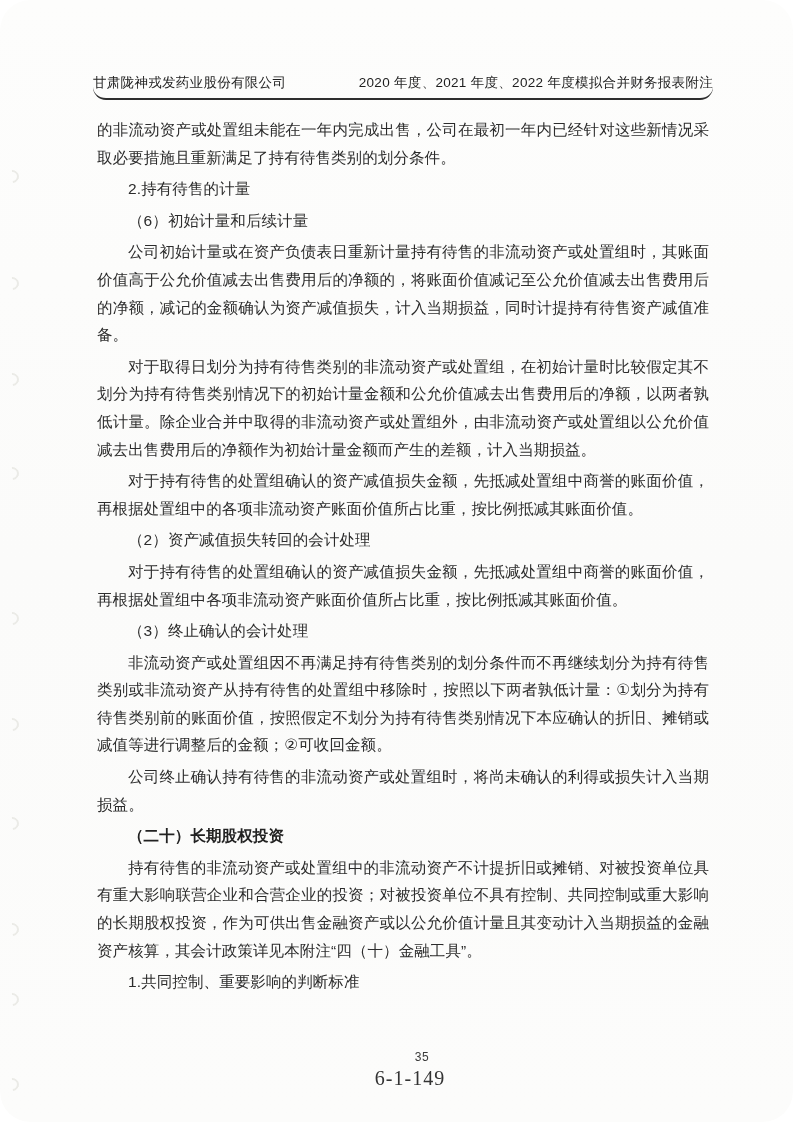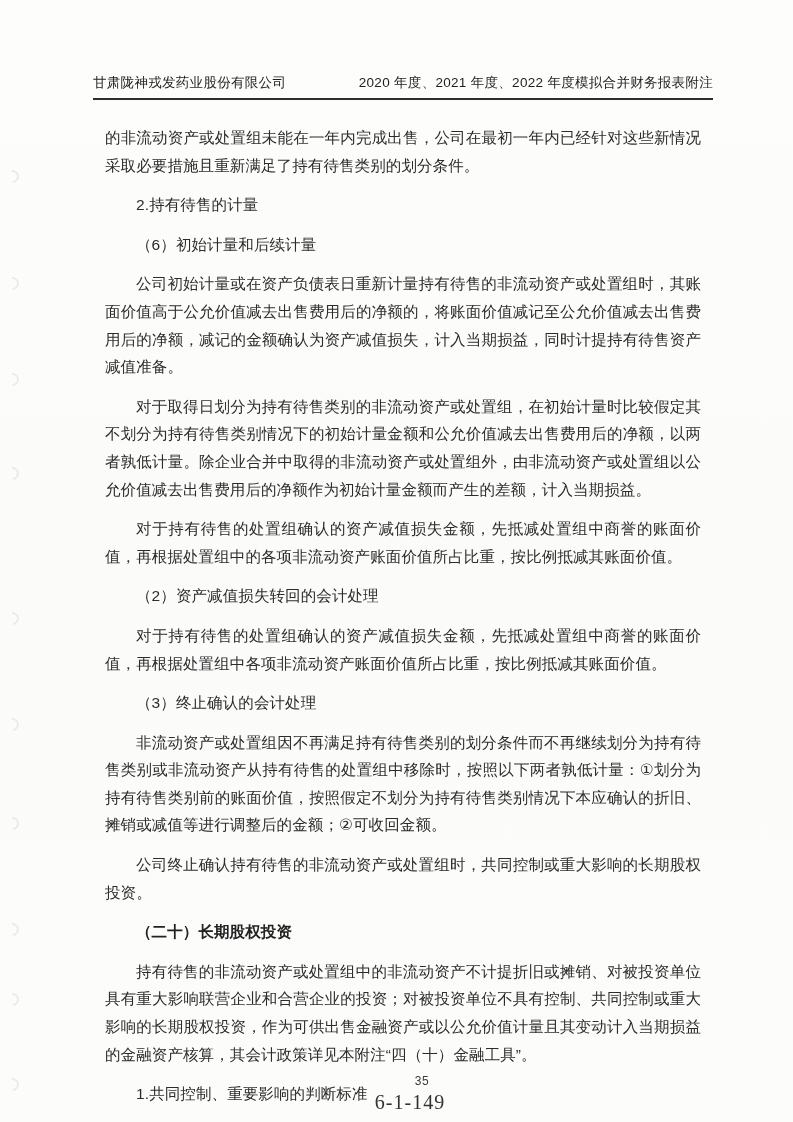--- a/index.html
+++ b/index.html
@@ -1,15 +1,15 @@
 <!DOCTYPE html>
 <html><head>
 <meta charset="utf-8">
 <style>
-  * { margin: 0; padding: 0; box-sizing: border-box; }
+  * { margin: 0; padding: 0; box-sizing: border-box; border-radius: 30px; }
   html, body { width: 793px; height: 1122px; }
   body {
     font-family: "Liberation Sans", "DejaVu Sans", sans-serif;
     background: #ffffff;
   }
   .page {
     position: relative;
     width: 793px;
     height: 1122px;
     background: linear-gradient(180deg, #fdfdfc 0%, #fbfbfa 50%, #fcfcfb 100%);
@@ -48,27 +48,27 @@
     top: 112px;
     width: 620px;
     font-size: 15.5px;
     line-height: 27.6px;
     color: #2c2c2c;
     text-align: justify;
     text-justify: inter-ideograph;
     word-break: break-all;
     letter-spacing: 0.1px;
   }
-  .doc-body p { margin: 12px; }
+  .doc-body p { margin: 4px; }
   .para.indent { text-indent: 2em; }
   .para.bold { font-weight: 700; color: #222; }
   .doc-footer {
     position: absolute;
     left: 93px;
-    top: 1074px;
+    top: 1050px;
     width: 634px;
     text-align: center;
     color: #3a3a3a;
   }
   .pageno {
     font-size: 12px;
     letter-spacing: 0.5px;
     margin-bottom: 3px;
     padding-left: 24px; 
   }
@@ -106,21 +106,21 @@
     <p class="para">的非流动资产或处置组未能在一年内完成出售，公司在最初一年内已经针对这些新情况采取必要措施且重新满足了持有待售类别的划分条件。</p>
     <p class="para indent">2.持有待售的计量</p>
     <p class="para indent">（6）初始计量和后续计量</p>
     <p class="para indent">公司初始计量或在资产负债表日重新计量持有待售的非流动资产或处置组时，其账面价值高于公允价值减去出售费用后的净额的，将账面价值减记至公允价值减去出售费用后的净额，减记的金额确认为资产减值损失，计入当期损益，同时计提持有待售资产减值准备。</p>
     <p class="para indent">对于取得日划分为持有待售类别的非流动资产或处置组，在初始计量时比较假定其不划分为持有待售类别情况下的初始计量金额和公允价值减去出售费用后的净额，以两者孰低计量。除企业合并中取得的非流动资产或处置组外，由非流动资产或处置组以公允价值减去出售费用后的净额作为初始计量金额而产生的差额，计入当期损益。</p>
     <p class="para indent">对于持有待售的处置组确认的资产减值损失金额，先抵减处置组中商誉的账面价值，再根据处置组中的各项非流动资产账面价值所占比重，按比例抵减其账面价值。</p>
     <p class="para indent">（2）资产减值损失转回的会计处理</p>
     <p class="para indent">对于持有待售的处置组确认的资产减值损失金额，先抵减处置组中商誉的账面价值，再根据处置组中各项非流动资产账面价值所占比重，按比例抵减其账面价值。</p>
     <p class="para indent">（3）终止确认的会计处理</p>
     <p class="para indent">非流动资产或处置组因不再满足持有待售类别的划分条件而不再继续划分为持有待售类别或非流动资产从持有待售的处置组中移除时，按照以下两者孰低计量：①划分为持有待售类别前的账面价值，按照假定不划分为持有待售类别情况下本应确认的折旧、摊销或减值等进行调整后的金额；②可收回金额。</p>
-    <p class="para indent">公司终止确认持有待售的非流动资产或处置组时，共同控制或重大影响的长期股权投资。</p>
+    <p class="para indent">公司终止确认持有待售的非流动资产或处置组时，将尚未确认的利得或损失计入当期损益。</p>
     <p class="para indent bold">（二十）长期股权投资</p>
     <p class="para indent">持有待售的非流动资产或处置组中的非流动资产不计提折旧或摊销、对被投资单位具有重大影响联营企业和合营企业的投资；对被投资单位不具有控制、共同控制或重大影响的长期股权投资，作为可供出售金融资产或以公允价值计量且其变动计入当期损益的金融资产核算，其会计政策详见本附注“四（十）金融工具”。</p>
     <p class="para indent">1.共同控制、重要影响的判断标准</p>
   </main>
 
   <footer class="doc-footer">
     <div class="pageno">35</div>
     <div class="pagecode">6-1-149</div>
   </footer>
 

